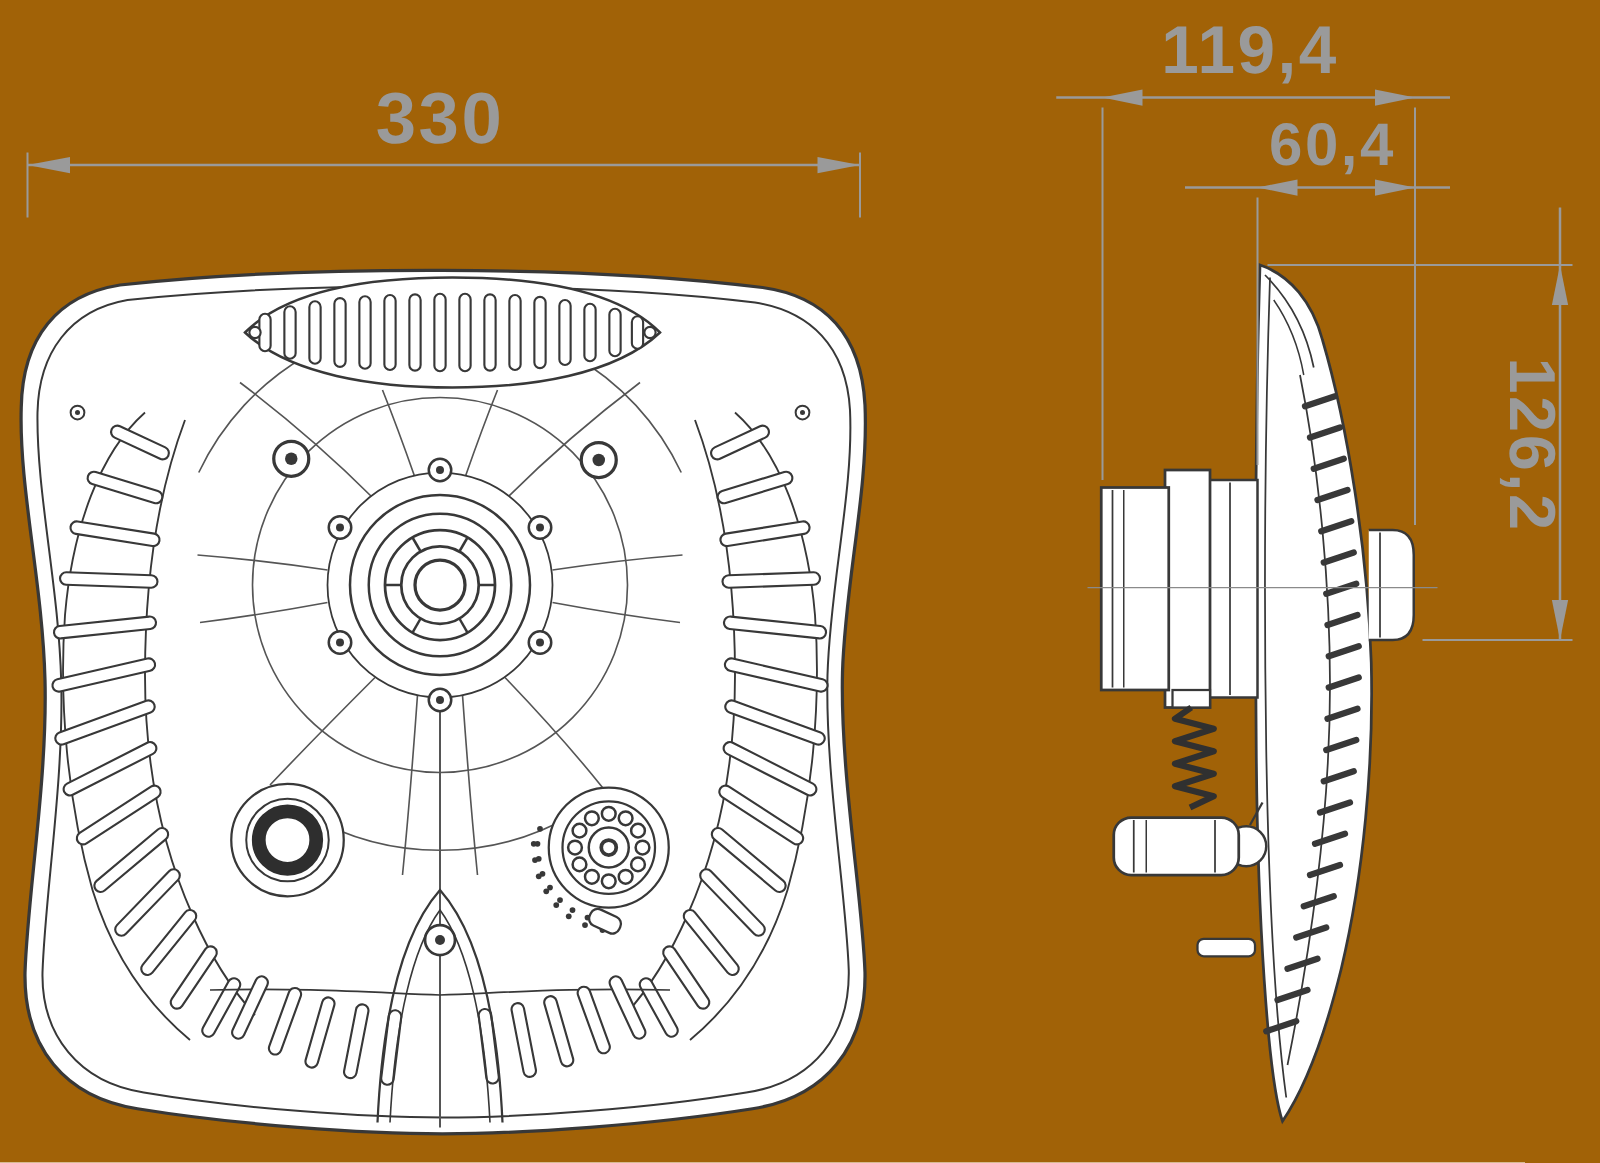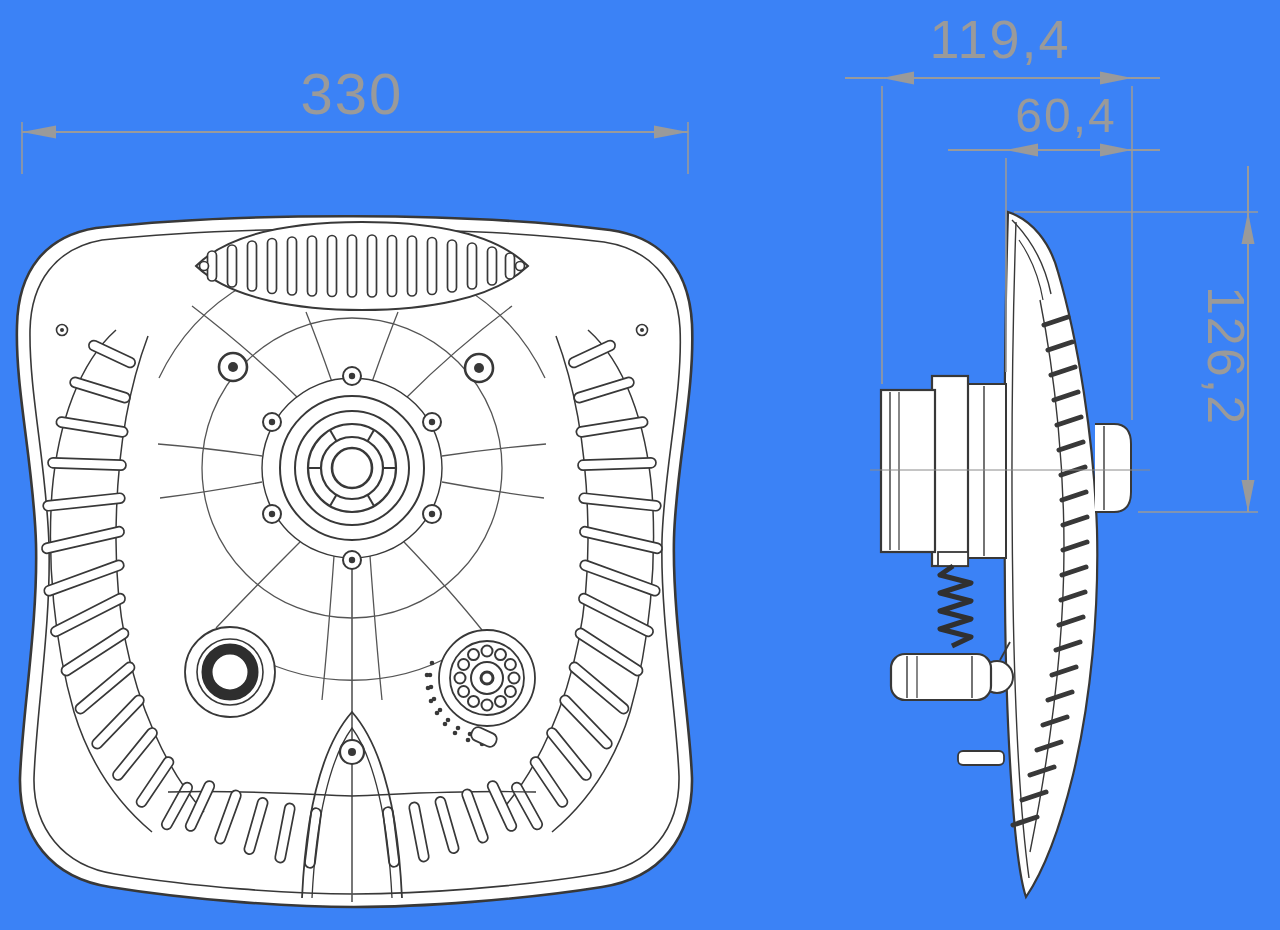--- a/index.html
+++ b/index.html
@@ -1,17 +1,17 @@
 <!DOCTYPE html>
 <html><head>
 <meta charset="utf-8">
 <style>
   html,body{margin:0;padding:0;background:#ffffff;}
-  .stage{position:relative;width:1280px;height:930px;background:#3b82f6;overflow:hidden;
-         font-family:"Liberation Sans", sans-serif;}
+  .stage{position:relative;width:1280px;height:930px;background:#a16207;overflow:hidden;
+         font-family:"Liberation Sans", sans-serif;font-weight:bold;}
   svg{position:absolute;top:0;left:0;}
   text{font-family:"Liberation Sans", sans-serif;letter-spacing:2px;}
 </style>
 </head>
 <body>
 
 <div class="stage">
 <svg width="1280" height="930" viewBox="0 0 1280 930">
 
   <g stroke="#383838" fill="none">

